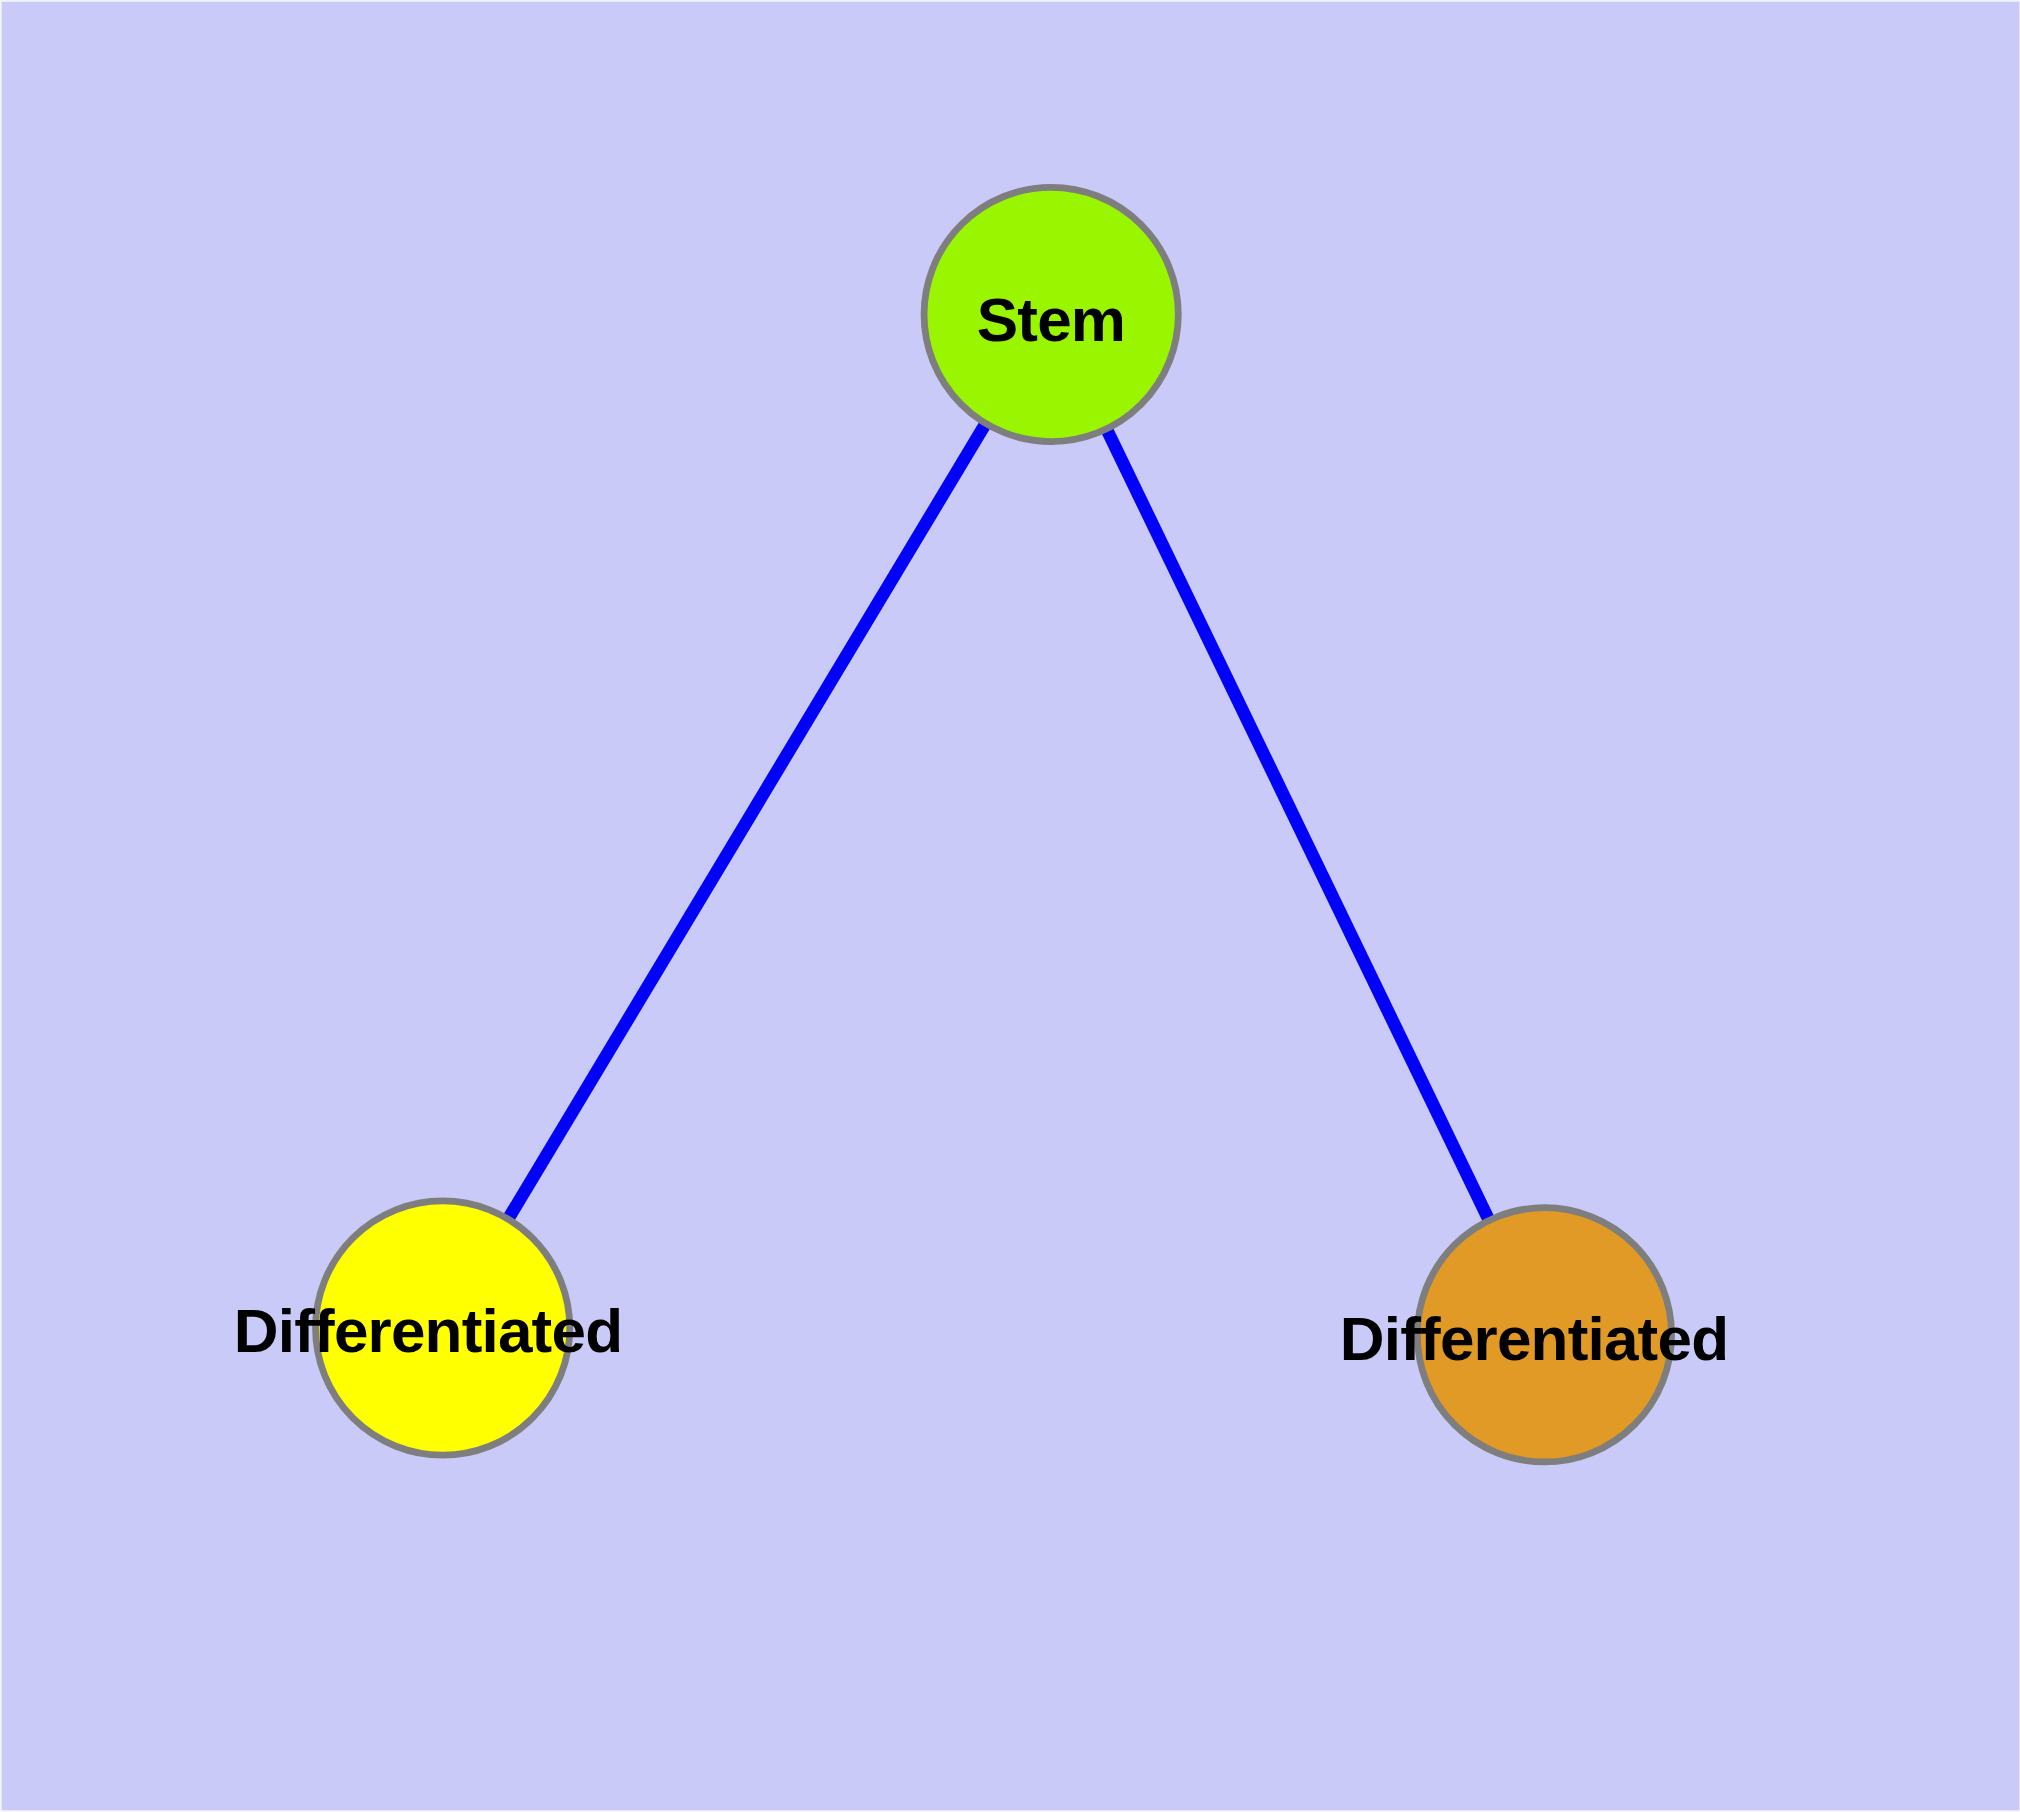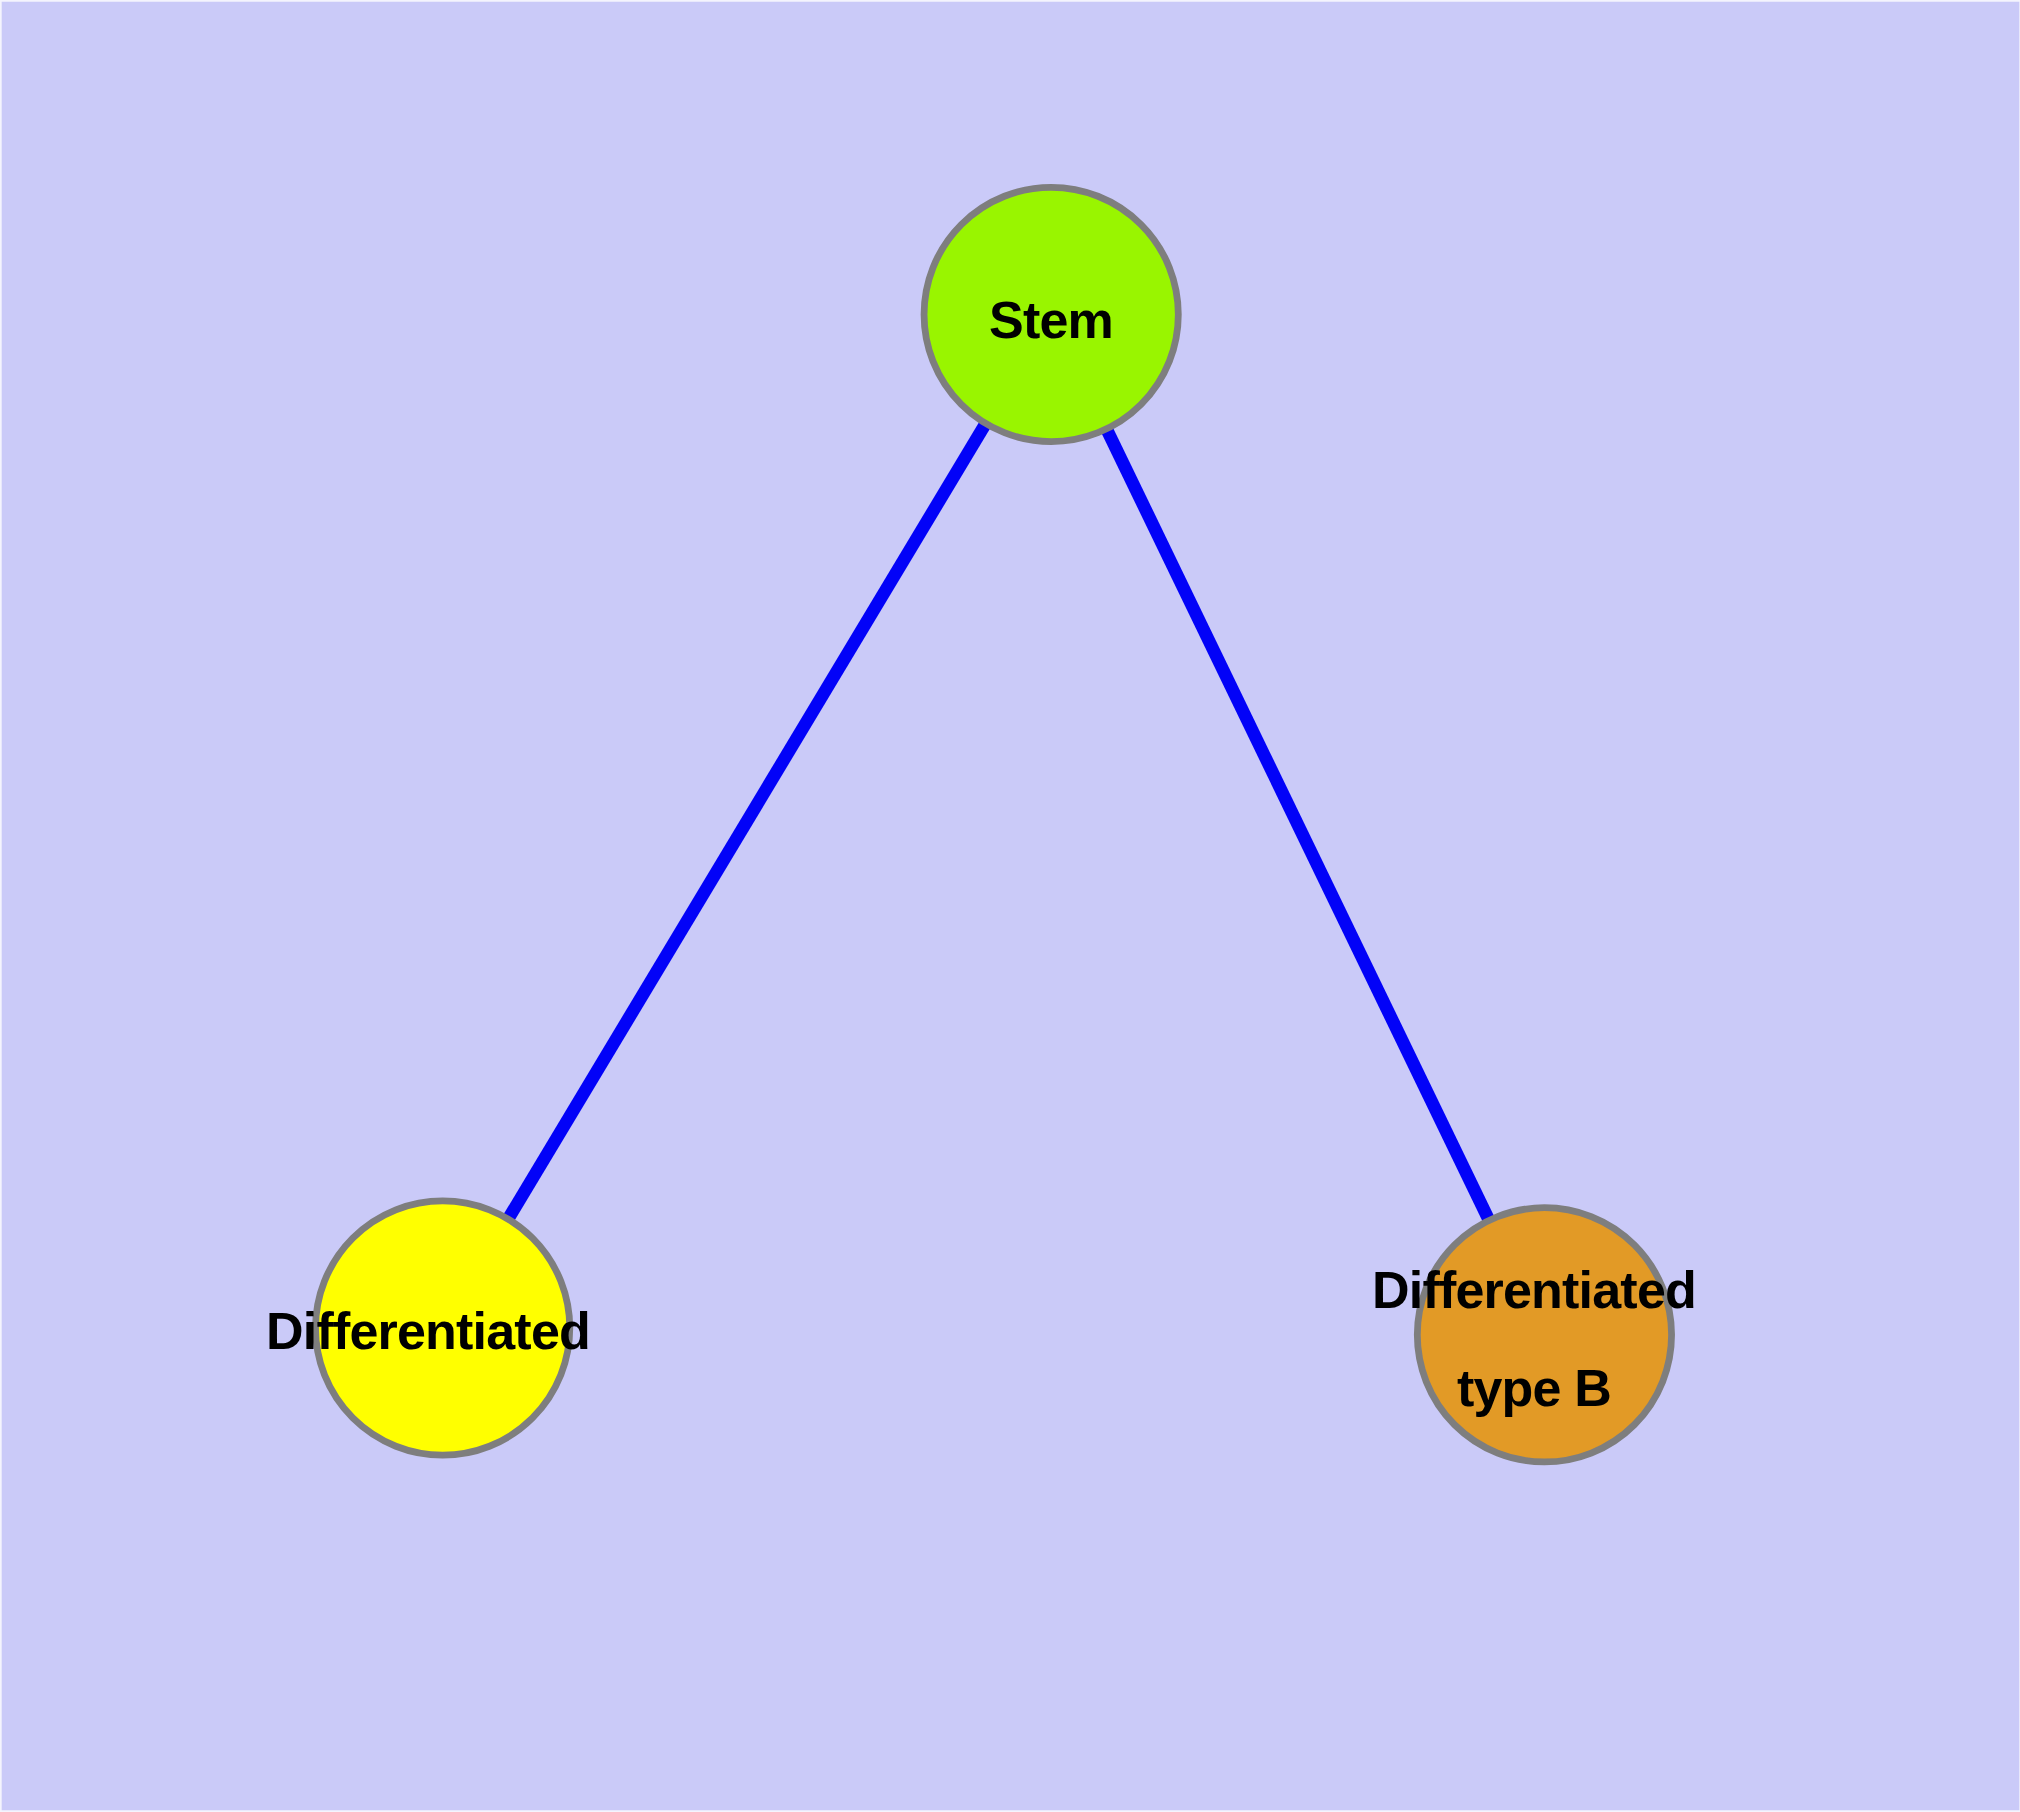--- a/index.html
+++ b/index.html
@@ -27,21 +27,21 @@
     width: 100%;
     height: 100%;
   }
   .node-label {
     position: absolute;
     transform: translate(-50%, -50%);
     text-align: center;
     white-space: nowrap;
     color: #000000;
     font-weight: bold;
-    font-size: 52px;
+    font-size: 62px;
     line-height: 98px;
     letter-spacing: -0.8px;
   }
 </style>
 </head>
 <body>
 
 <div class="canvas">
 
   <svg viewBox="0 0 2384 2138" aria-hidden="true">
@@ -55,17 +55,16 @@
   </svg>
 
   <div class="node-label" style="left:1051px; top:320px;">Stem</div>
 
   <div class="node-label" style="left:428px; top:1331px;">
     <span>Differentiated</span><br>
   </div>
 
   <div class="node-label" style="left:1534px; top:1339px;">
     <span>Differentiated</span><br>
-    <span>type B</span>
   </div>
 
 </div>
 
 
 </body></html>

